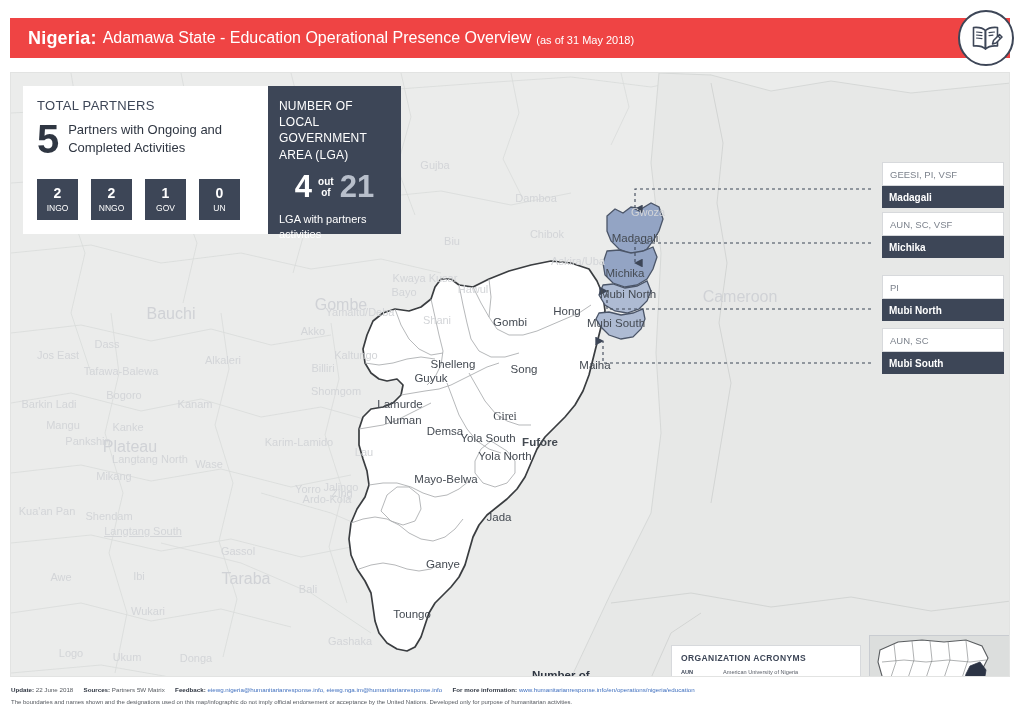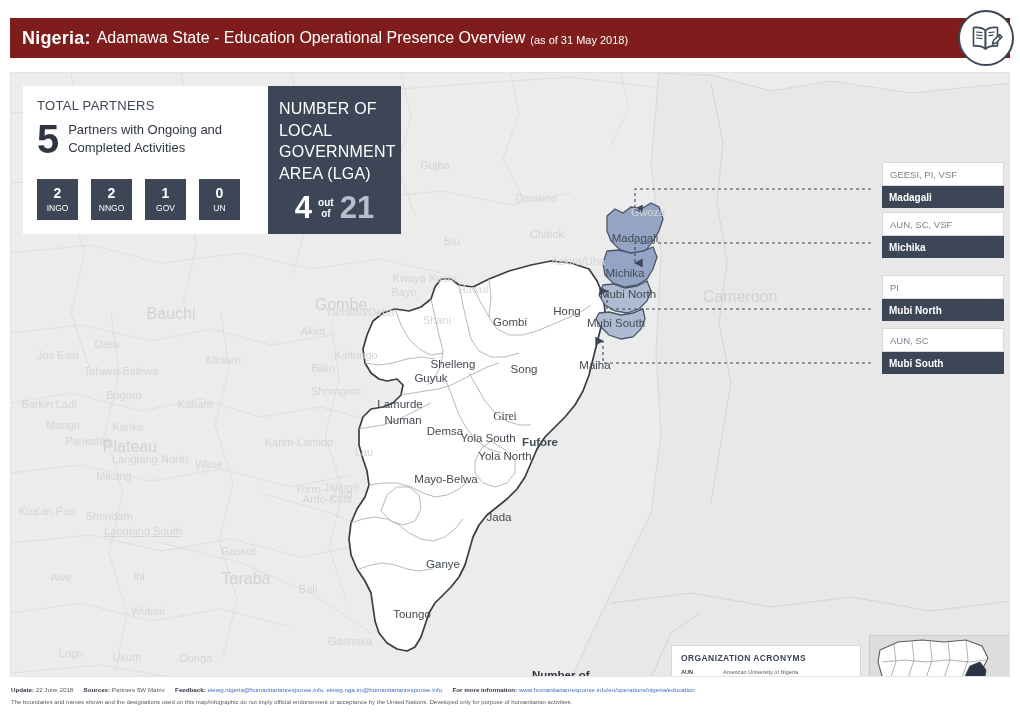--- a/index.html
+++ b/index.html
@@ -9,23 +9,23 @@
     background: #ffffff;
     font-family: "Liberation Sans", sans-serif;
     overflow: hidden;
   }
   #page { position: relative; width: 1020px; height: 721px; background: #fff; }
 
   
   #header {
     position: absolute; left: 10px; top: 18px;
     width: 1000px; height: 40px;
-    background: #7f1d1d;
+    background: #ef4444;
     display: flex; align-items: center;
-    padding-left: 12px;
+    padding-left: 18px;
     color: #ffffff;
   }
   #header .t-country { font-size: 18px; font-weight: bold; letter-spacing: .2px; }
   #header .t-main { font-size: 16px; font-weight: normal; margin-left: 6px; }
   #header .t-asof { font-size: 11px; margin-left: 5px; position: relative; top: 2px; }
 
   #header-badge {
     position: absolute; right: 6px; top: 10px;
     width: 56px; height: 56px; border-radius: 50%;
     background: #ffffff; border: 2.5px solid #3d4657;
@@ -69,21 +69,21 @@
     display: flex; flex-direction: column; align-items: center; justify-content: center;
   }
   .chip .n { font-size: 14px; font-weight: bold; line-height: 1; }
   .chip .l { font-size: 8.5px; margin-top: 3px; }
 
   #stats-lga {
     position: absolute; left: 257px; top: 13px;
     width: 133px; height: 148px;
     background: #3d4657; color: #ffffff; padding: 12px 11px;
   }
-  #stats-lga .ttl { font-size: 16px; line-height: 1.35; letter-spacing: .2px; }
+  #stats-lga .ttl { font-size: 12px; line-height: 1.35; letter-spacing: .2px; }
   .lga-nums { display: flex; align-items: flex-end; justify-content: center; margin-top: 8px; }
   .lga-nums .n1 { font-size: 31px; font-weight: bold; line-height: 1; }
   .lga-nums .oo { font-size: 10px; font-weight: bold; line-height: 1.1; margin: 0 6px 4px 6px; text-align: center; }
   .lga-nums .n2 { font-size: 31px; font-weight: bold; line-height: 1; color: #b8bfcb; }
   #stats-lga .sub { font-size: 11px; margin-top: 10px; line-height: 1.35; }
 
   
   .callout { position: absolute; width: 122px; left: 871px; }
   .callout .orgs {
     background: #ffffff; border: 1px solid #d7d9dc;
@@ -338,20 +338,21 @@
     <div id="stats-lga">
       <div class="ttl">NUMBER OF LOCAL GOVERNMENT AREA (LGA)</div>
       <div class="lga-nums">
         <span class="n1">4</span>
         <span class="oo">
           <span>out</span><br>
           <span>of</span>
         </span>
         <span class="n2">21</span>
       </div>
+      <div class="sub">LGA with partners activities</div>
     </div>
 
     <div id="callouts">
         <div class="callout" style="top: 89px;">
           <div class="orgs">GEESI, PI, VSF</div>
           <div class="name">Madagali</div>
         </div>
         <div class="callout" style="top: 139px;">
           <div class="orgs">AUN, SC, VSF</div>
           <div class="name">Michika</div>

